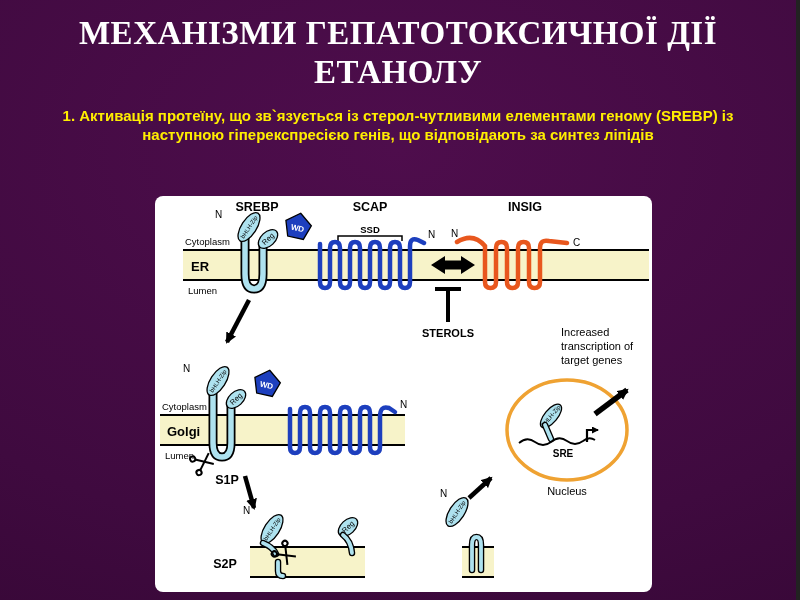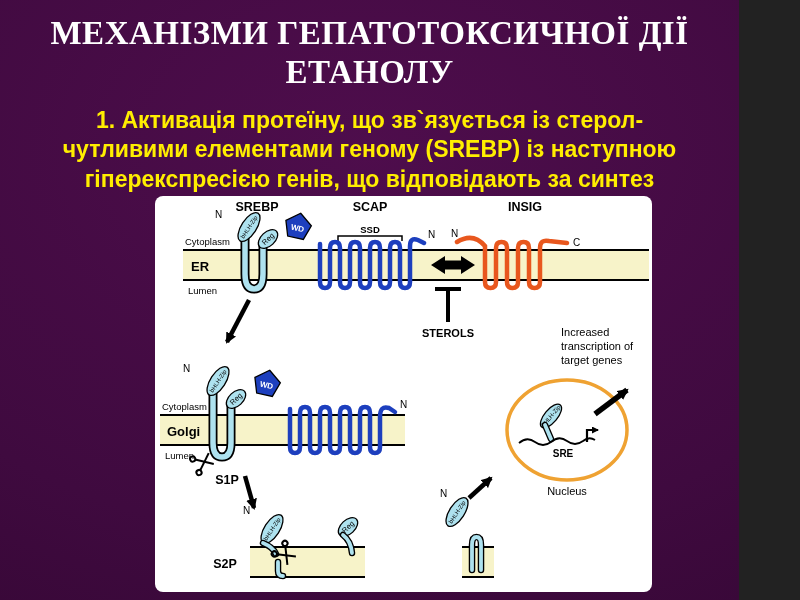--- a/index.html
+++ b/index.html
@@ -1,30 +1,30 @@
 <!DOCTYPE html>
 <html style="--background: #3f0a3f; --title_color: #ffffff; --subtitle_color: #ffee00; --panel: #ffffff; --membrane: #f7f3c9; --srebp: #aee2ef; --scap: #1d3fbe; --insig: #e8571e; --nucleus_ring: #efa232;"><head>
 <meta charset="utf-8">
 <style>
   html,body{margin:0;padding:0;background:#222;}
   .slide{
-    position:relative;width:739px;height:600px;overflow:hidden;
+    position:relative;width:796px;height:600px;overflow:hidden;
     background:radial-gradient(140% 120% at 50% 25%, #4e0d4c 0%, var(--background) 55%, #30052f 100%);
     font-family:"Liberation Sans",sans-serif;
   }
   .title{
     position:absolute;top:14px;left:30px;right:30px;margin:0;
     text-align:center;color:var(--title_color);
     font-family:"Liberation Serif",serif;font-weight:bold;
     font-size:33px;line-height:1.18;letter-spacing:.5px;
   }
   .subtitle{
     position:absolute;top:106px;left:48px;right:48px;margin:0;
     text-align:center;color:var(--subtitle_color);
-    font-weight:bold;font-size:23px;line-height:1.28;
+    font-weight:bold;font-size:15px;line-height:1.28;
   }
   .panel{position:absolute;left:155px;top:196px;width:497px;height:396px;background:var(--panel);border-radius:8px;}
   .panel svg{display:block;width:100%;height:100%;}
 
   
   .mem{fill:var(--membrane);}
   .edge{stroke:#000;stroke-width:2;}
   .t{font-family:"Liberation Sans",sans-serif;fill:#000;}
   .b{font-weight:bold;}
   .mid{text-anchor:middle;}

